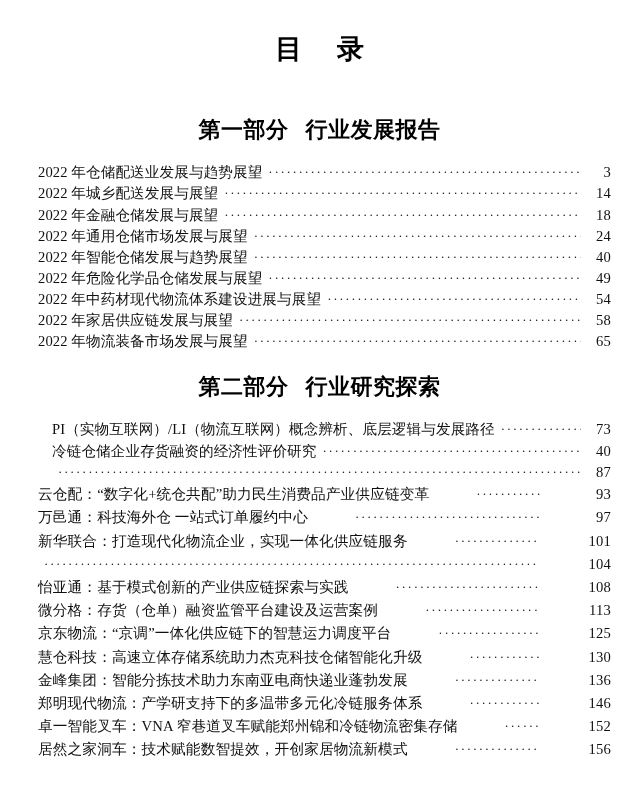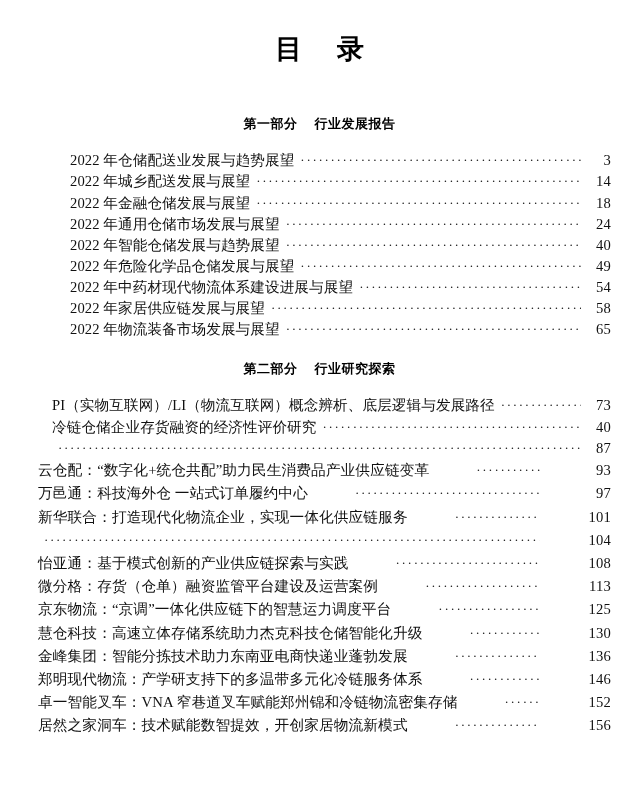--- a/index.html
+++ b/index.html
@@ -33,21 +33,21 @@
     line-height: 1.2;
     color: #000;
   }
   .section {
     margin-top: 0;
   }
   .section-heading {
     text-align: center;
     font-family: "Liberation Sans", "DejaVu Sans", sans-serif;
     font-weight: bold;
-    font-size: 13px;
+    font-size: 22px;
     letter-spacing: 0.5px;
     color: #000;
   }
   .section-heading .gap {
     display: inline-block;
     width: 17px;
   }
   .entries {
     padding: 0 28px 0 38px;
   }
@@ -76,21 +76,21 @@
   }
   .entry .pageno {
     flex: 0 0 auto;
     width: 26px;
     text-align: right;
     font-size: 14.6px;
     letter-spacing: 0.2px;
   }
   
   #sec-0 .section-heading { margin-top: 0; padding-top: 50px; padding-bottom: 17px; }
-  #sec-0 .entry { line-height: 21.1px; margin-left: 32px; }
+  #sec-0 .entry { line-height: 21.1px; }
   #sec-1 .section-heading { padding-top: 20px; padding-bottom: 17px; }
   #sec-1 .entries { padding-left: 52px; }
   #sec-1 .entry { line-height: 21.3px; }
   #sec-2 .section-heading { padding-top: 19px; padding-bottom: 16px; }
   #sec-2 .entry { line-height: 22.2px; font-size: 14.7px; gap: 41px; }
 </style>
 </head>
 <body>
 
 <div class="page">

